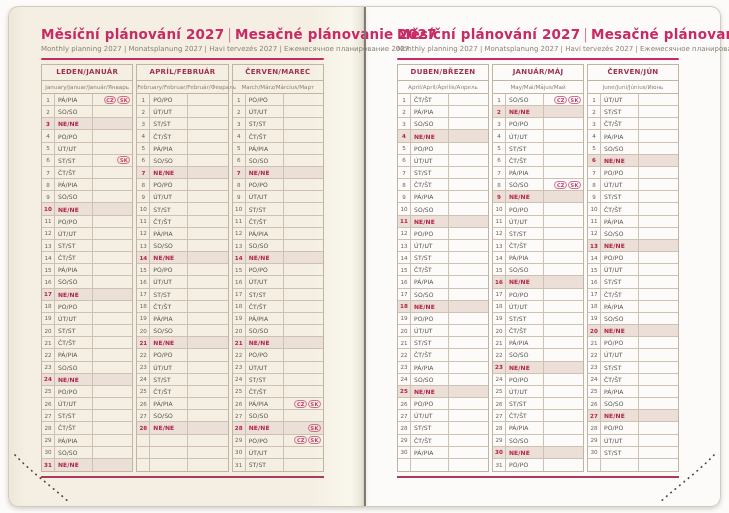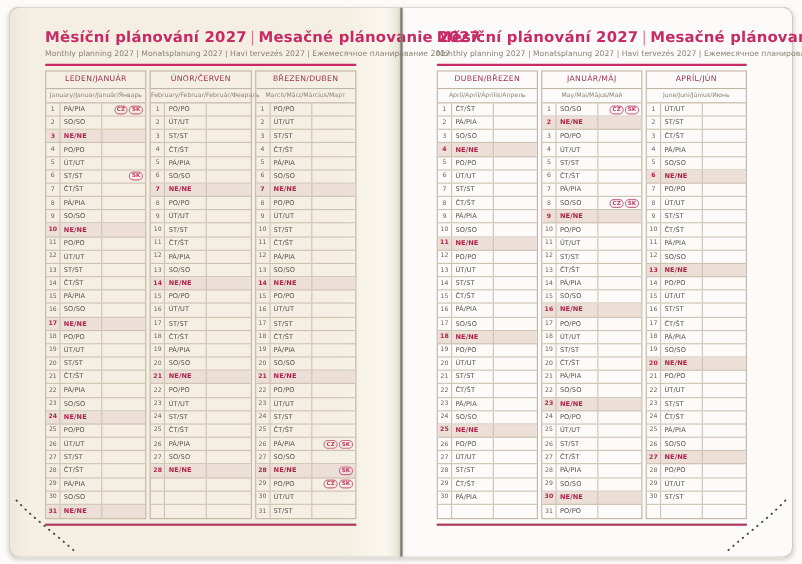--- a/index.html
+++ b/index.html
@@ -19,21 +19,21 @@
     background:linear-gradient(#93after 0,#7a766c 0);background:#827e74;}
   .page-inner{position:absolute;top:0;bottom:0;left:32px;right:41px;}
   .title{margin:19px 0 0;text-align:center;font-size:13.5px;font-weight:bold;color:#c72a64;letter-spacing:.2px;white-space:nowrap;}
   .title .sep{font-weight:normal;color:#d87ba0;margin:0 3px;}
   .subtitle{margin-top:3px;text-align:center;font-size:7px;color:#8b8174;white-space:nowrap;}
   .rule{border:none;}
   .rule.top{margin-top:5px;height:2px;background:#c72a64;border-radius:1px;}
   .rule.bottom{margin-top:4px;height:2px;background:#ab3a5e;}
   .months{display:flex;gap:3px;margin-top:4px;height:408px;}
   .month{flex:1;border:1px solid #c0b4a2;display:flex;flex-direction:column;box-sizing:border-box;min-width:0;}
-  .m-name{height:15px;line-height:15px;text-align:center;font-size:7px;font-weight:normal;color:#9d3050;
+  .m-name{height:15px;line-height:15px;text-align:center;font-size:7px;font-weight:bold;color:#9d3050;
     border-bottom:1px solid #c0b4a2;letter-spacing:.3px;white-space:nowrap;}
   .m-langs{height:12px;line-height:12px;text-align:center;font-size:5.6px;color:#8b8174;
     border-bottom:1px solid #c0b4a2;white-space:nowrap;}
   .m-rows{flex:1;display:grid;grid-template-rows:repeat(31,1fr);}
   .mrow{display:flex;border-bottom:1px solid #cdc2b1;font-size:6px;color:#55504a;min-height:0;box-sizing:border-box;}
   .mrow:last-child{border-bottom:none;}
   .cell{display:flex;align-items:center;min-width:0;box-sizing:border-box;}
   .cell.num{width:13px;justify-content:center;border-right:1px solid #cdc2b1;color:#6b6459;font-size:5.6px;}
   .cell.day{width:38px;padding-left:3px;border-right:1px solid #cdc2b1;letter-spacing:.1px;}
   .cell.note{flex:1;justify-content:flex-end;padding-right:2px;gap:1px;}
@@ -216,21 +216,21 @@
                 <div class="cell note"></div>
               </div>
               <div class="mrow sunday">
                 <div class="cell num">31</div>
                 <div class="cell day">NE/NE</div>
                 <div class="cell note"></div>
               </div>
             </div>
           </div>
           <div class="month">
-            <div class="m-name">ÚNOR/ČERVEN</div>
+            <div class="m-name">APRÍL/FEBRUÁR</div>
             <div class="m-langs">February/Februar/Február/Февраль</div>
             <div class="m-rows">
               <div class="mrow">
                 <div class="cell num">1</div>
                 <div class="cell day">PO/PO</div>
                 <div class="cell note"></div>
               </div>
               <div class="mrow">
                 <div class="cell num">2</div>
                 <div class="cell day">ÚT/UT</div>
@@ -377,21 +377,21 @@
                 <div class="cell note"></div>
               </div>
               <div class="mrow empty">
                 <div class="cell num"></div>
                 <div class="cell day"></div>
                 <div class="cell note"></div>
               </div>
             </div>
           </div>
           <div class="month">
-            <div class="m-name">BŘEZEN/DUBEN</div>
+            <div class="m-name">ČERVEN/MAREC</div>
             <div class="m-langs">March/März/Március/Март</div>
             <div class="m-rows">
               <div class="mrow">
                 <div class="cell num">1</div>
                 <div class="cell day">PO/PO</div>
                 <div class="cell note"></div>
               </div>
               <div class="mrow">
                 <div class="cell num">2</div>
                 <div class="cell day">ÚT/UT</div>
@@ -890,21 +890,21 @@
                 <div class="cell note"></div>
               </div>
               <div class="mrow">
                 <div class="cell num">31</div>
                 <div class="cell day">PO/PO</div>
                 <div class="cell note"></div>
               </div>
             </div>
           </div>
           <div class="month">
-            <div class="m-name">APRÍL/JÚN</div>
+            <div class="m-name">ČERVEN/JÚN</div>
             <div class="m-langs">June/Juni/Június/Июнь</div>
             <div class="m-rows">
               <div class="mrow">
                 <div class="cell num">1</div>
                 <div class="cell day">ÚT/UT</div>
                 <div class="cell note"></div>
               </div>
               <div class="mrow">
                 <div class="cell num">2</div>
                 <div class="cell day">ST/ST</div>

